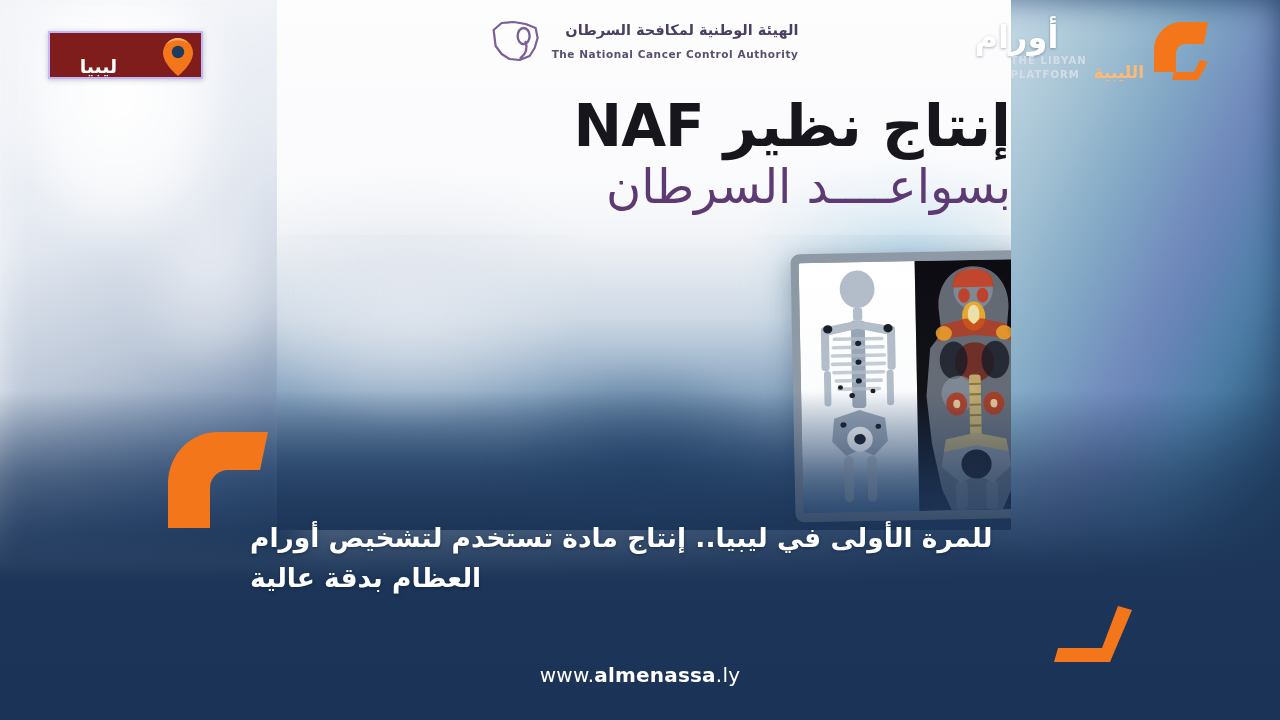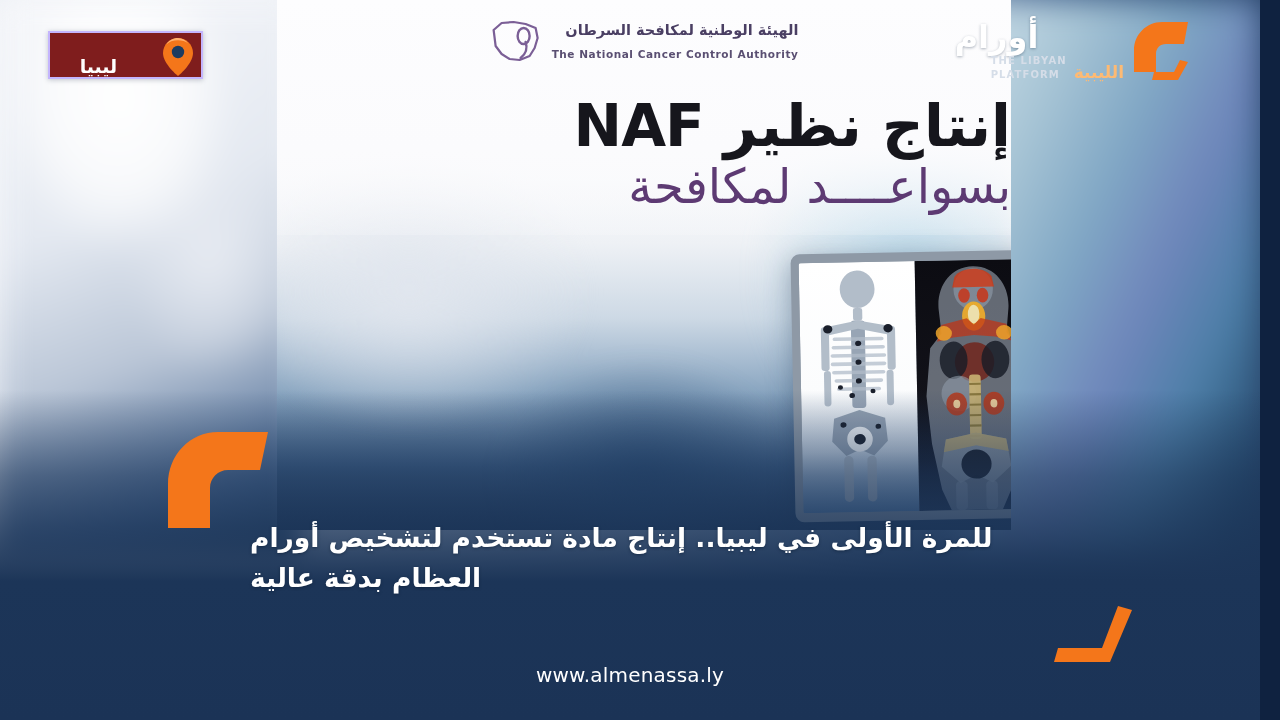--- a/index.html
+++ b/index.html
@@ -11,20 +11,21 @@
     width: 1280px; height: 720px;
     overflow: hidden;
     font-family: "DejaVu Sans", "Liberation Sans", sans-serif;
   }
 
   #stage {
     position: relative;
     width: 1260px; height: 720px;
     overflow: hidden;
     background: #15304f;
+    padding-left: 20px;
   }
 
   
   .bg-base {
     position: absolute; inset: 0;
     background:
       radial-gradient(circle at 12% 22%, #ffffff 0%, #f2f4f8 16%, #d8dfea 32%, #9fb1c9 52%, #41618c 74%, #1c3558 100%);
   }
   .bg-left-blur {
     position: absolute;
@@ -200,21 +201,21 @@
   
   .footer-url {
     position: absolute;
     left: 0; right: 0; bottom: 33px;
     text-align: center;
     color: #ffffff;
     font-size: 20px; font-weight: 400;
     letter-spacing: 0.2px;
     direction: ltr;
   }
-  .footer-url b { font-weight: 400; }
+  .footer-url b { font-weight: 700; }
 </style>
 </head>
 <body>
 
 <div id="stage">
 
   <div class="bg-base"></div>
   <div class="bg-left-blur"></div>
   <div class="bg-right-blur"></div>
 
@@ -232,21 +233,21 @@
         <ellipse cx="34" cy="18" rx="6" ry="8" fill="none" stroke="#7b5f96" stroke-width="2.4"></ellipse>
         <path d="M36 24 C38 30 36 36 31 40" fill="none" stroke="#7b5f96" stroke-width="2.4" stroke-linecap="round"></path>
       </svg>
     </div>
 
     <div class="headline">
       <div class="headline-main">
         <span>إنتاج نظير</span>
         <span class="naf">NAF</span>
       </div>
-      <div class="headline-sub">بسواعــــد لمكافحة</div>
+      <div class="headline-sub">بسواعــــد السرطان</div>
     </div>
 
     <div class="tablet">
       <div class="tablet-screen">
 
         <div class="scan scan-bone">
           <svg viewBox="0 0 100 240" preserveAspectRatio="none">
             <g fill="#aab6c4" opacity="0.9">
               <ellipse cx="50" cy="26" rx="15" ry="18"></ellipse>
               <rect x="46" y="44" width="8" height="12" rx="2"></rect>

